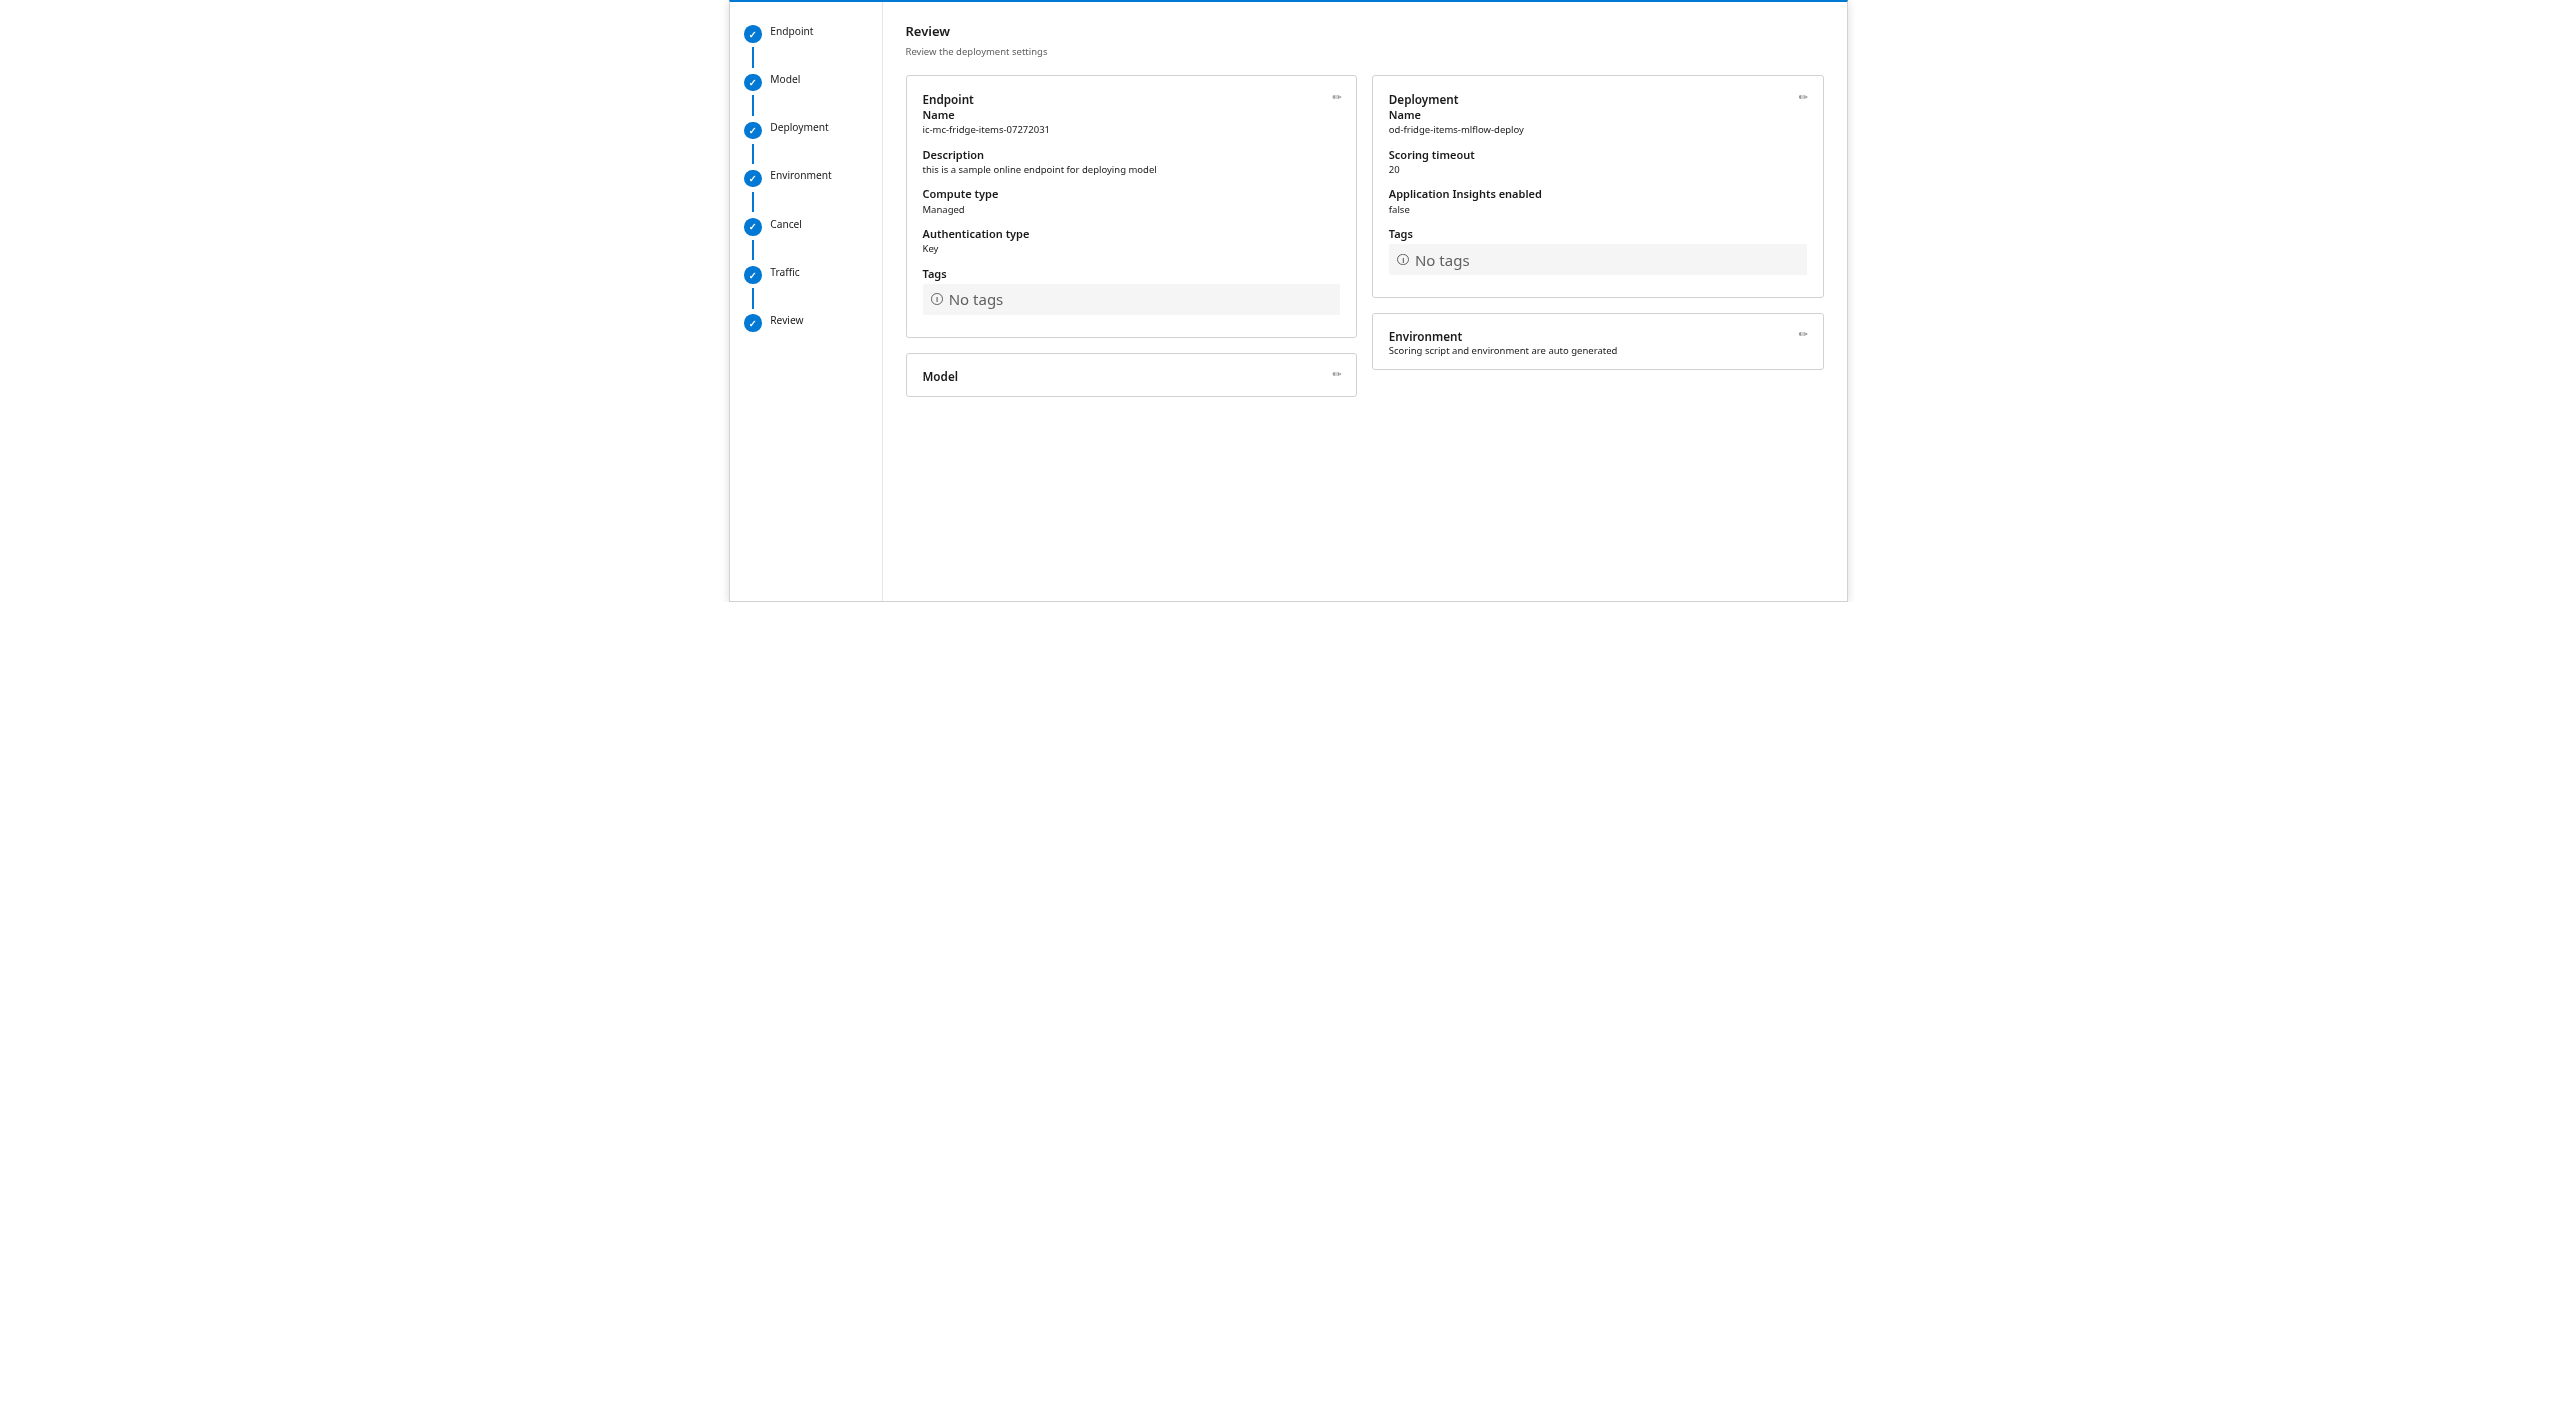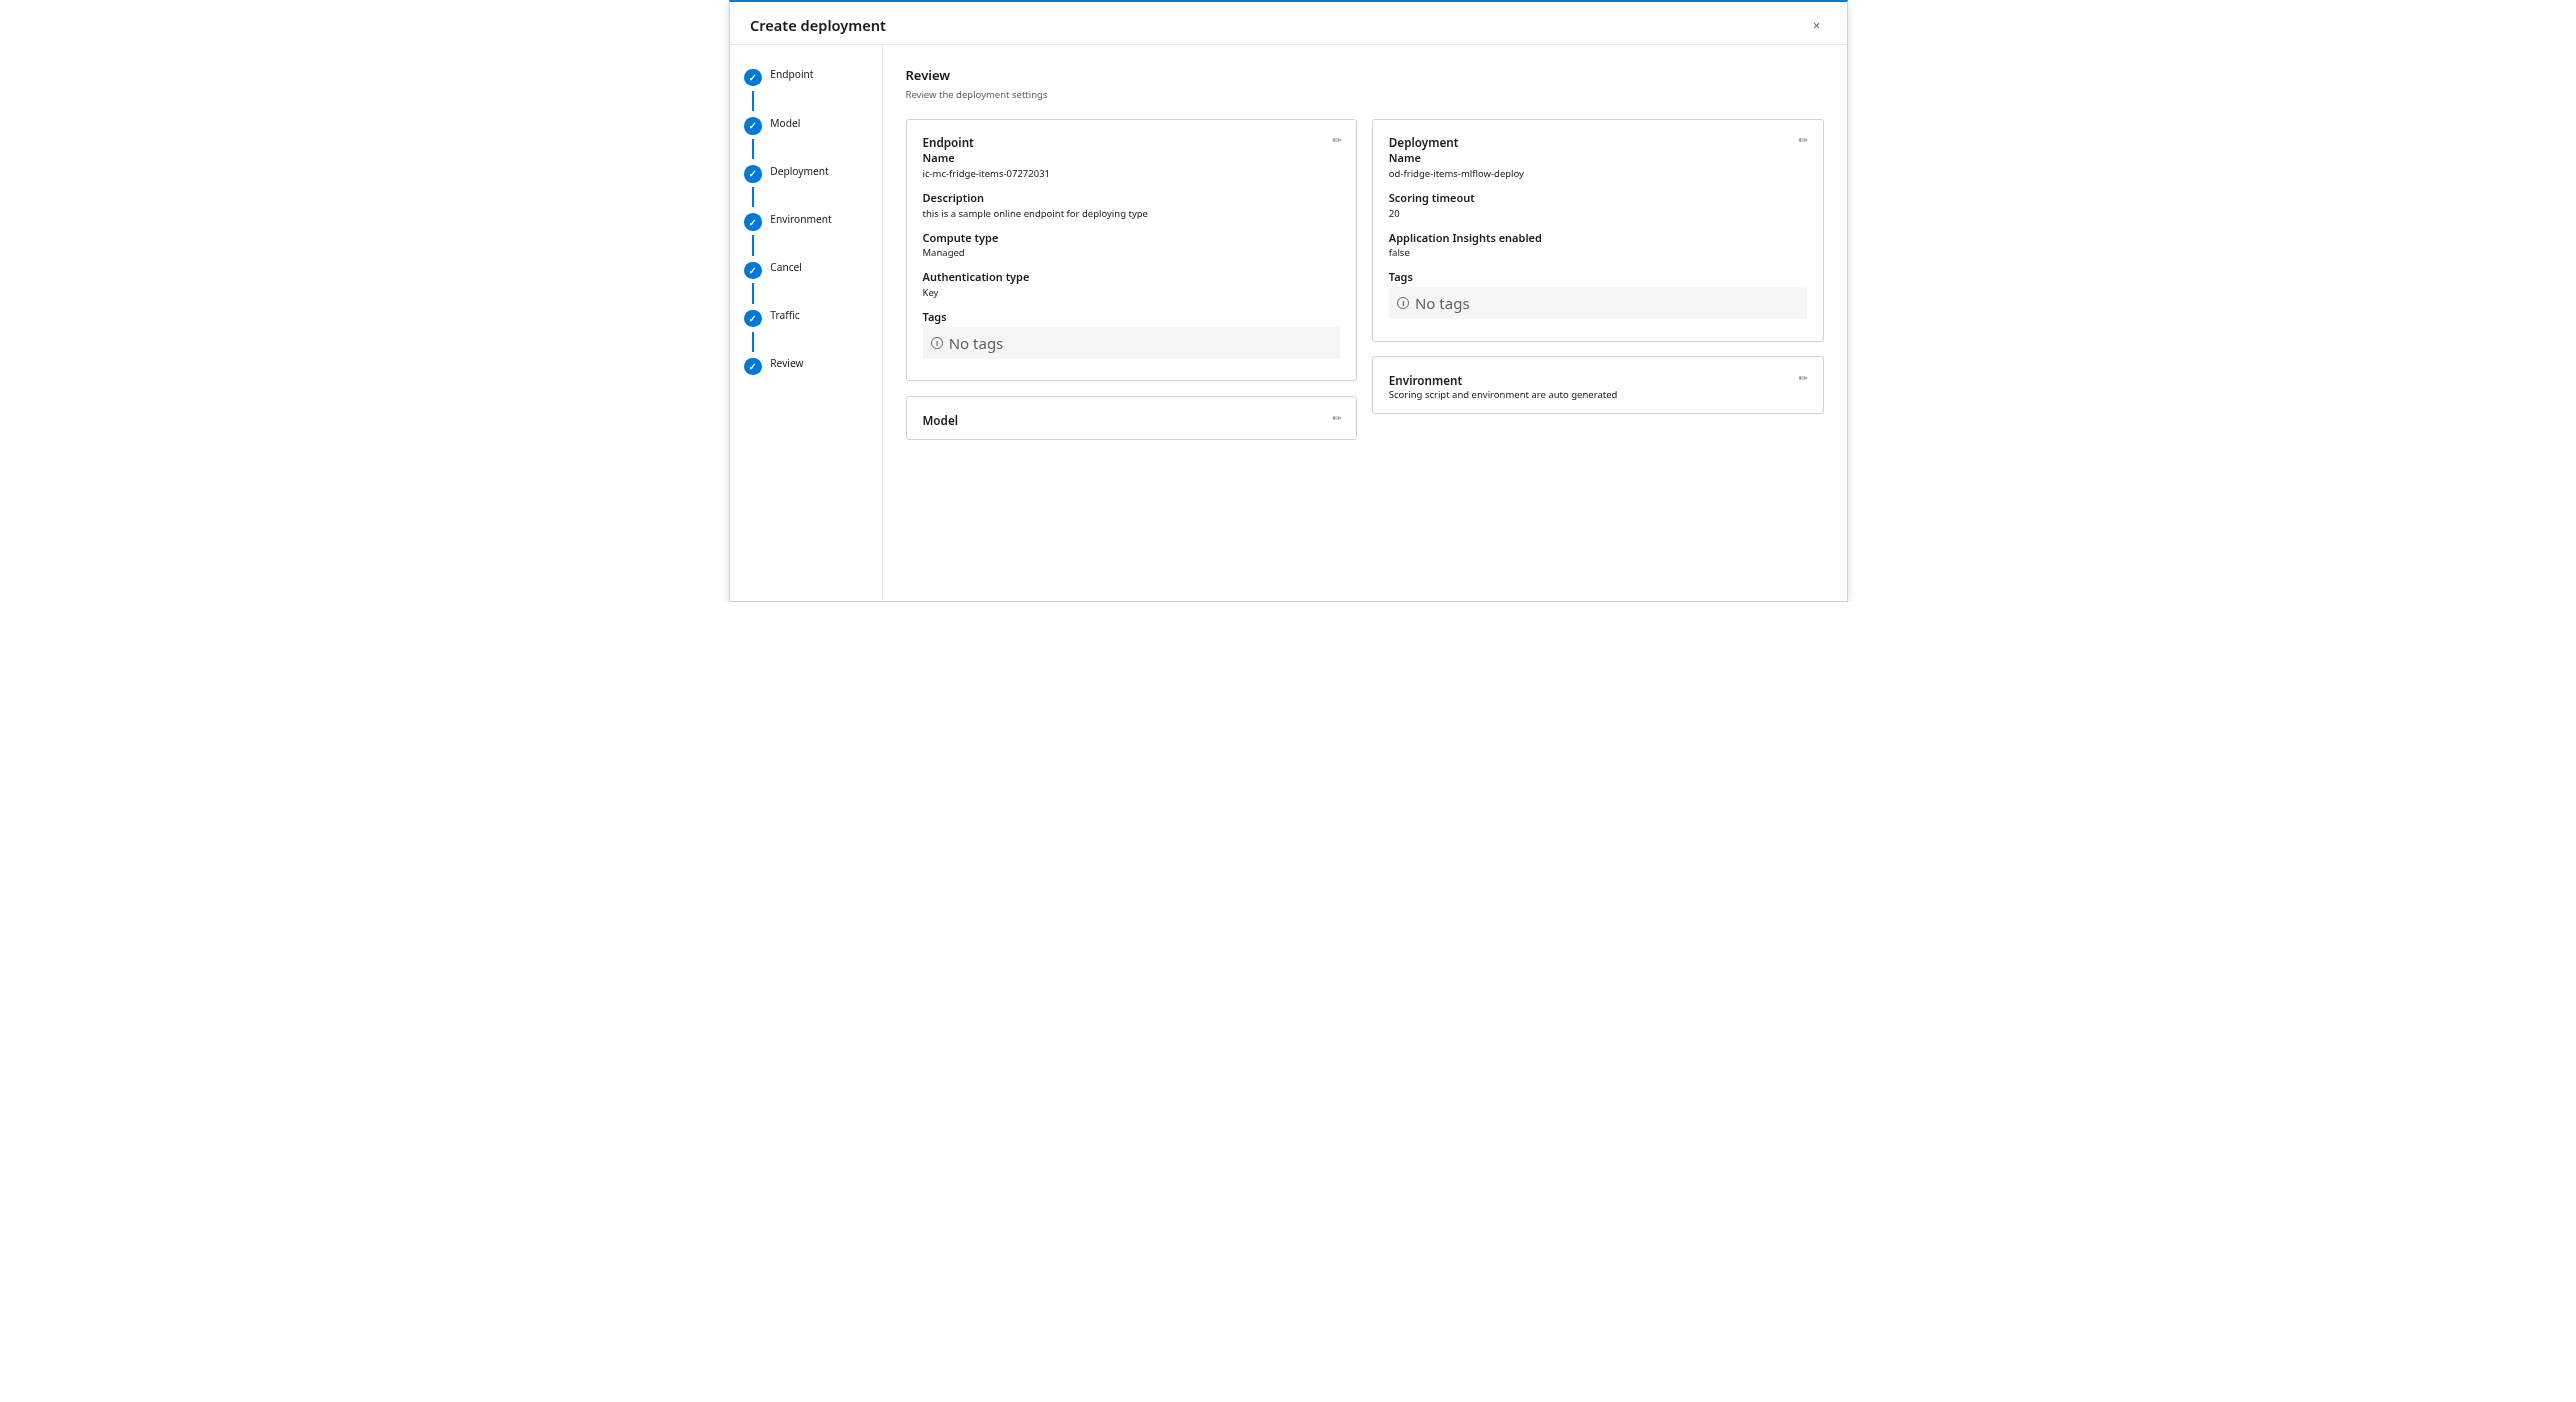--- a/index.html
+++ b/index.html
@@ -259,24 +259,20 @@
     
     .main-content::-webkit-scrollbar { width: 5.8px; }
     .main-content::-webkit-scrollbar-track { background: #f0f0f0; }
     .main-content::-webkit-scrollbar-thumb { background: #c0c0c0; border-radius: 2.9px; }
   </style>
 </head>
 <body>
 
 <div class="dialog">
 
-  <div class="dialog-header">
-    <span class="dialog-title">Create deployment</span>
-    <button class="close-btn">×</button>
-  </div>
 
   <div class="dialog-body">
 
     <div class="sidebar">
 
       <div class="step-item">
         <div class="step-circle">
           <span class="check-icon">✓</span>
         </div>
         <span class="step-label">Endpoint</span>
@@ -344,21 +340,21 @@
             <span class="card-title">Endpoint</span>
             <button class="card-edit-btn" title="Edit">✏</button>
 
             <div class="field-group">
               <div class="field-label">Name</div>
               <div class="field-value">ic-mc-fridge-items-07272031</div>
             </div>
 
             <div class="field-group">
               <div class="field-label">Description</div>
-              <div class="field-value">this is a sample online endpoint for deploying type</div>
+              <div class="field-value">this is a sample online endpoint for deploying model</div>
             </div>
 
             <div class="field-group">
               <div class="field-label">Compute type</div>
               <div class="field-value">Managed</div>
             </div>
 
             <div class="field-group">
               <div class="field-label">Authentication type</div>
               <div class="field-value">Key</div>

